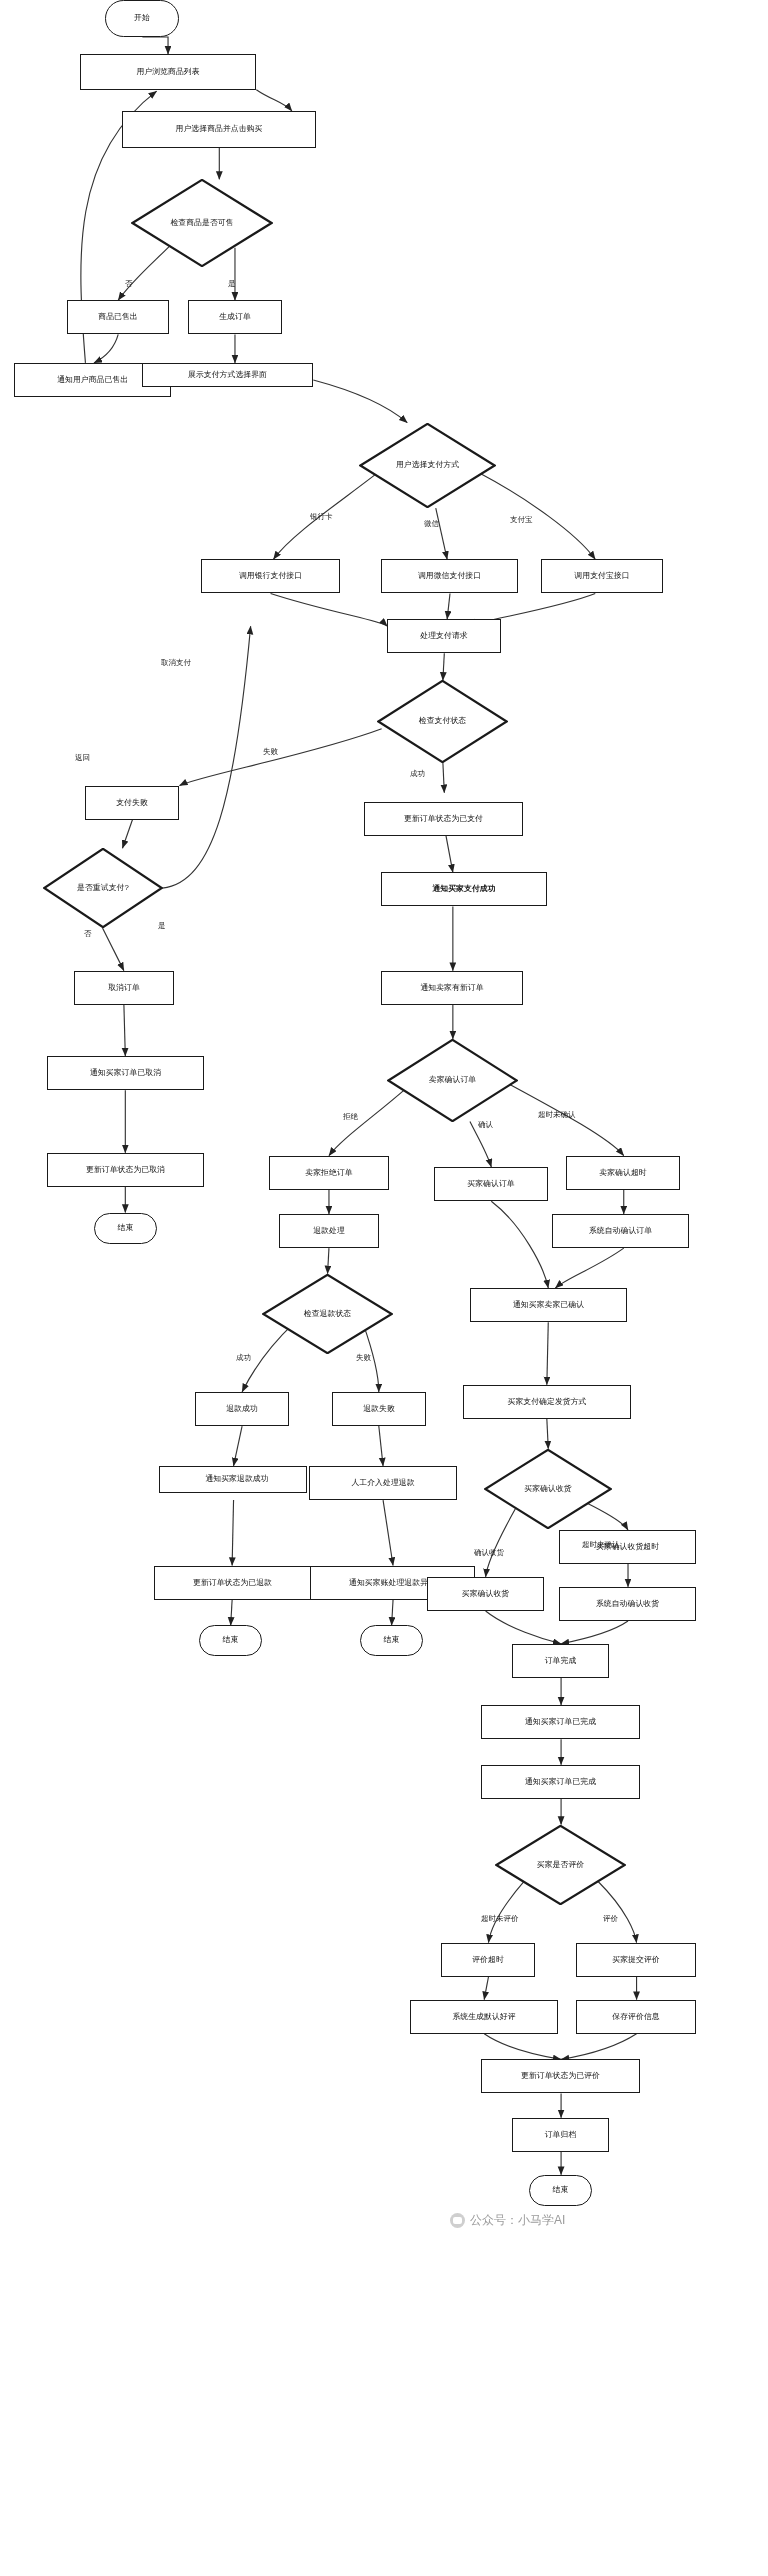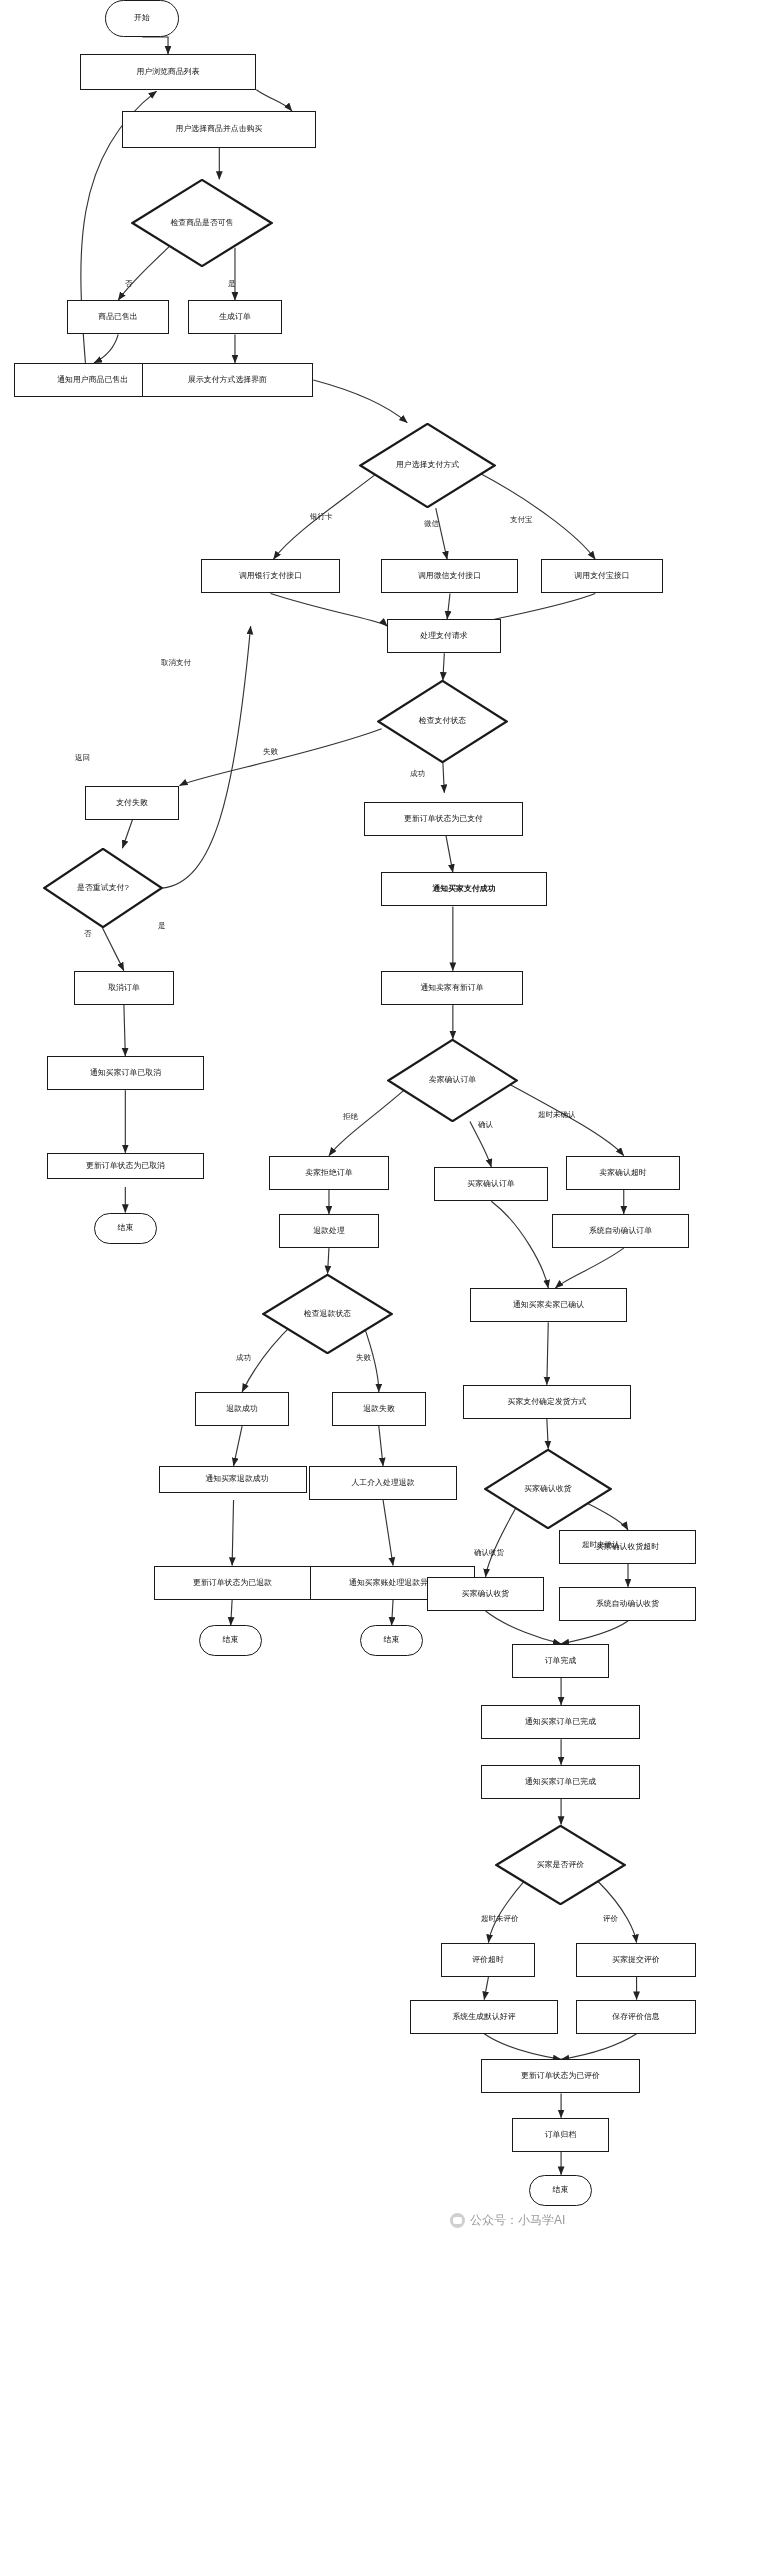--- a/index.html
+++ b/index.html
@@ -110,21 +110,21 @@
     </div>
     <div class="node proc" style="left: 67px; top: 300px; width: 102px; height: 34px;">
       <span>商品已售出</span>
     </div>
     <div class="node proc" style="left: 188px; top: 300px; width: 94px; height: 34px;">
       <span>生成订单</span>
     </div>
     <div class="node proc" style="left: 14.2px; top: 363px; width: 157px; height: 34px;">
       <span>通知用户商品已售出</span>
     </div>
-    <div class="node proc" style="left: 142px; top: 363px; width: 171px; height: 34px;">
+    <div class="node proc" style="left: 142px; top: 363px; width: 171px; height: 24px;">
       <span>展示支付方式选择界面</span>
     </div>
     <div class="node dec" style="left: 359px; top: 423px; width: 137px; height: 85px;">
       <svg class="dshape" viewBox="0 0 100 100" preserveAspectRatio="none">
         <polygon points="50,1 99,50 50,99 1,50" fill="#ffffff" stroke="#1a1a1a" stroke-width="2.2" vector-effect="non-scaling-stroke"></polygon>
       </svg>
       <span class="dlabel">用户选择支付方式</span>
     </div>
     <div class="node proc" style="left: 201px; top: 559px; width: 139px; height: 34px;">
       <span>调用银行支付接口</span>
@@ -167,21 +167,21 @@
     </div>
     <div class="node dec" style="left: 387px; top: 1039px; width: 131px; height: 83px;">
       <svg class="dshape" viewBox="0 0 100 100" preserveAspectRatio="none">
         <polygon points="50,1 99,50 50,99 1,50" fill="#ffffff" stroke="#1a1a1a" stroke-width="2.2" vector-effect="non-scaling-stroke"></polygon>
       </svg>
       <span class="dlabel">卖家确认订单</span>
     </div>
     <div class="node proc" style="left: 47px; top: 1056px; width: 157px; height: 34px;">
       <span>通知买家订单已取消</span>
     </div>
-    <div class="node proc" style="left: 47px; top: 1153px; width: 157px; height: 26px;">
+    <div class="node proc" style="left: 47px; top: 1153px; width: 157px; height: 34px;">
       <span>更新订单状态为已取消</span>
     </div>
     <div class="node term" style="left: 94px; top: 1213px; width: 63px; height: 31px;">
       <span>结束</span>
     </div>
     <div class="node proc" style="left: 269px; top: 1156px; width: 120px; height: 34px;">
       <span>卖家拒绝订单</span>
     </div>
     <div class="node proc" style="left: 434px; top: 1167px; width: 114px; height: 34px;">
       <span>买家确认订单</span>

